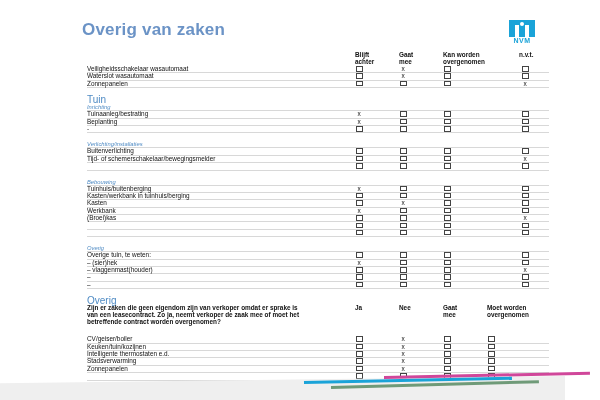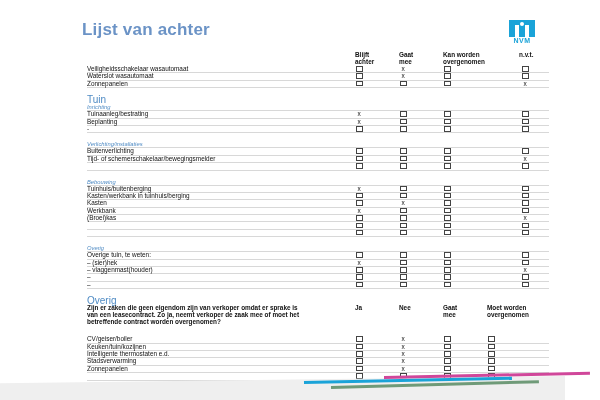--- a/index.html
+++ b/index.html
@@ -30,21 +30,21 @@
   .q .qt { position: absolute; left: 0; width: 220px; }
   .q span.h { position: absolute; top: 0; }
 
   .footer-bg { position: absolute; left: 0; top: 376px; width: 565px; height: 24px; background: #efefef;
                clip-path: polygon(0 30%, 100% 0, 100% 100%, 0 100%); }
   .stripe { position: absolute; height: 3px; transform-origin: left center; }
 </style>
 </head>
 <body>
 
-<div class="title">Lijst van achter</div>
+<div class="title">Overig van zaken</div>
 
 <div class="logo">
   <div class="mark">
       <div class="dot"></div>
     </div>
   <div class="txt">NVM</div>
 </div>
 
 <div class="doc">
   <div class="hdr">

